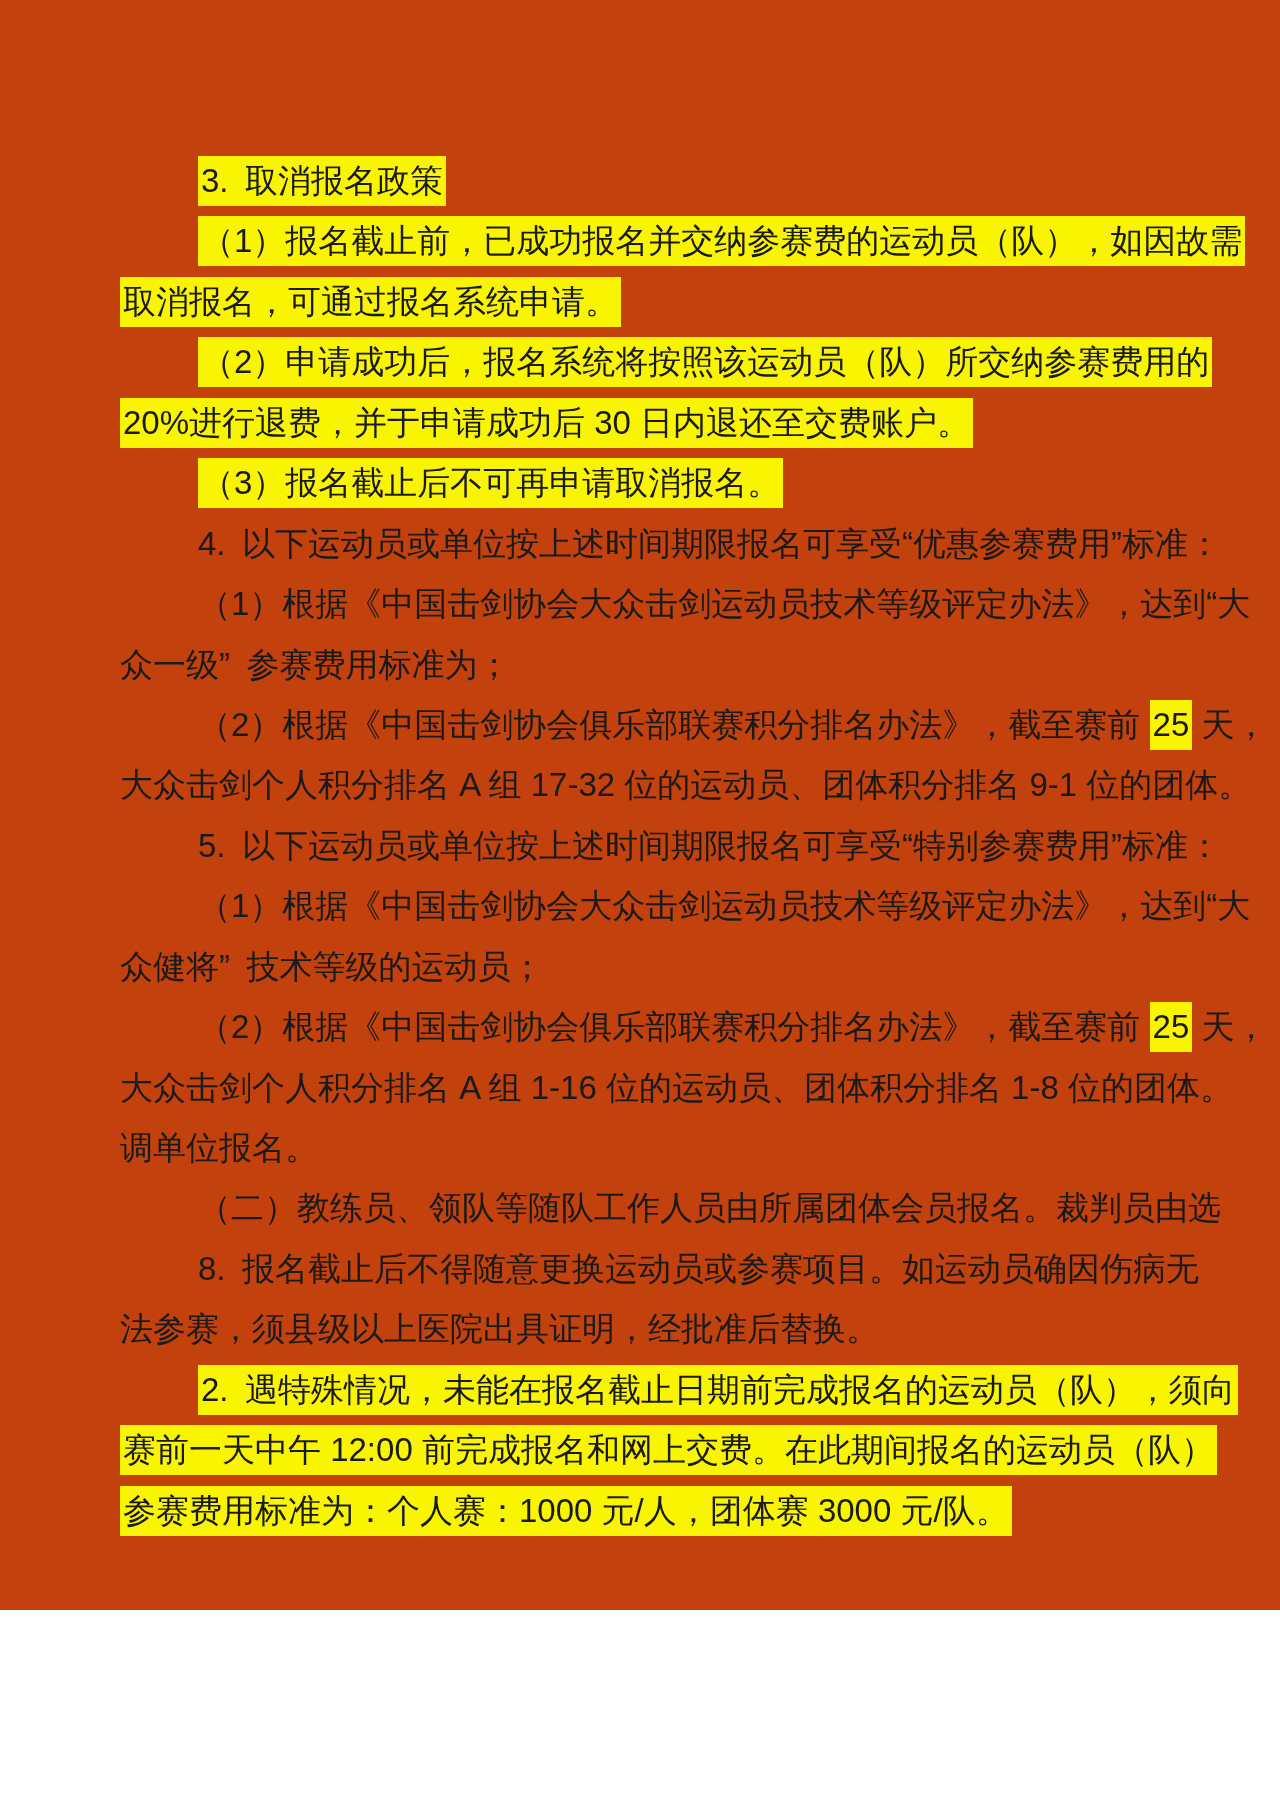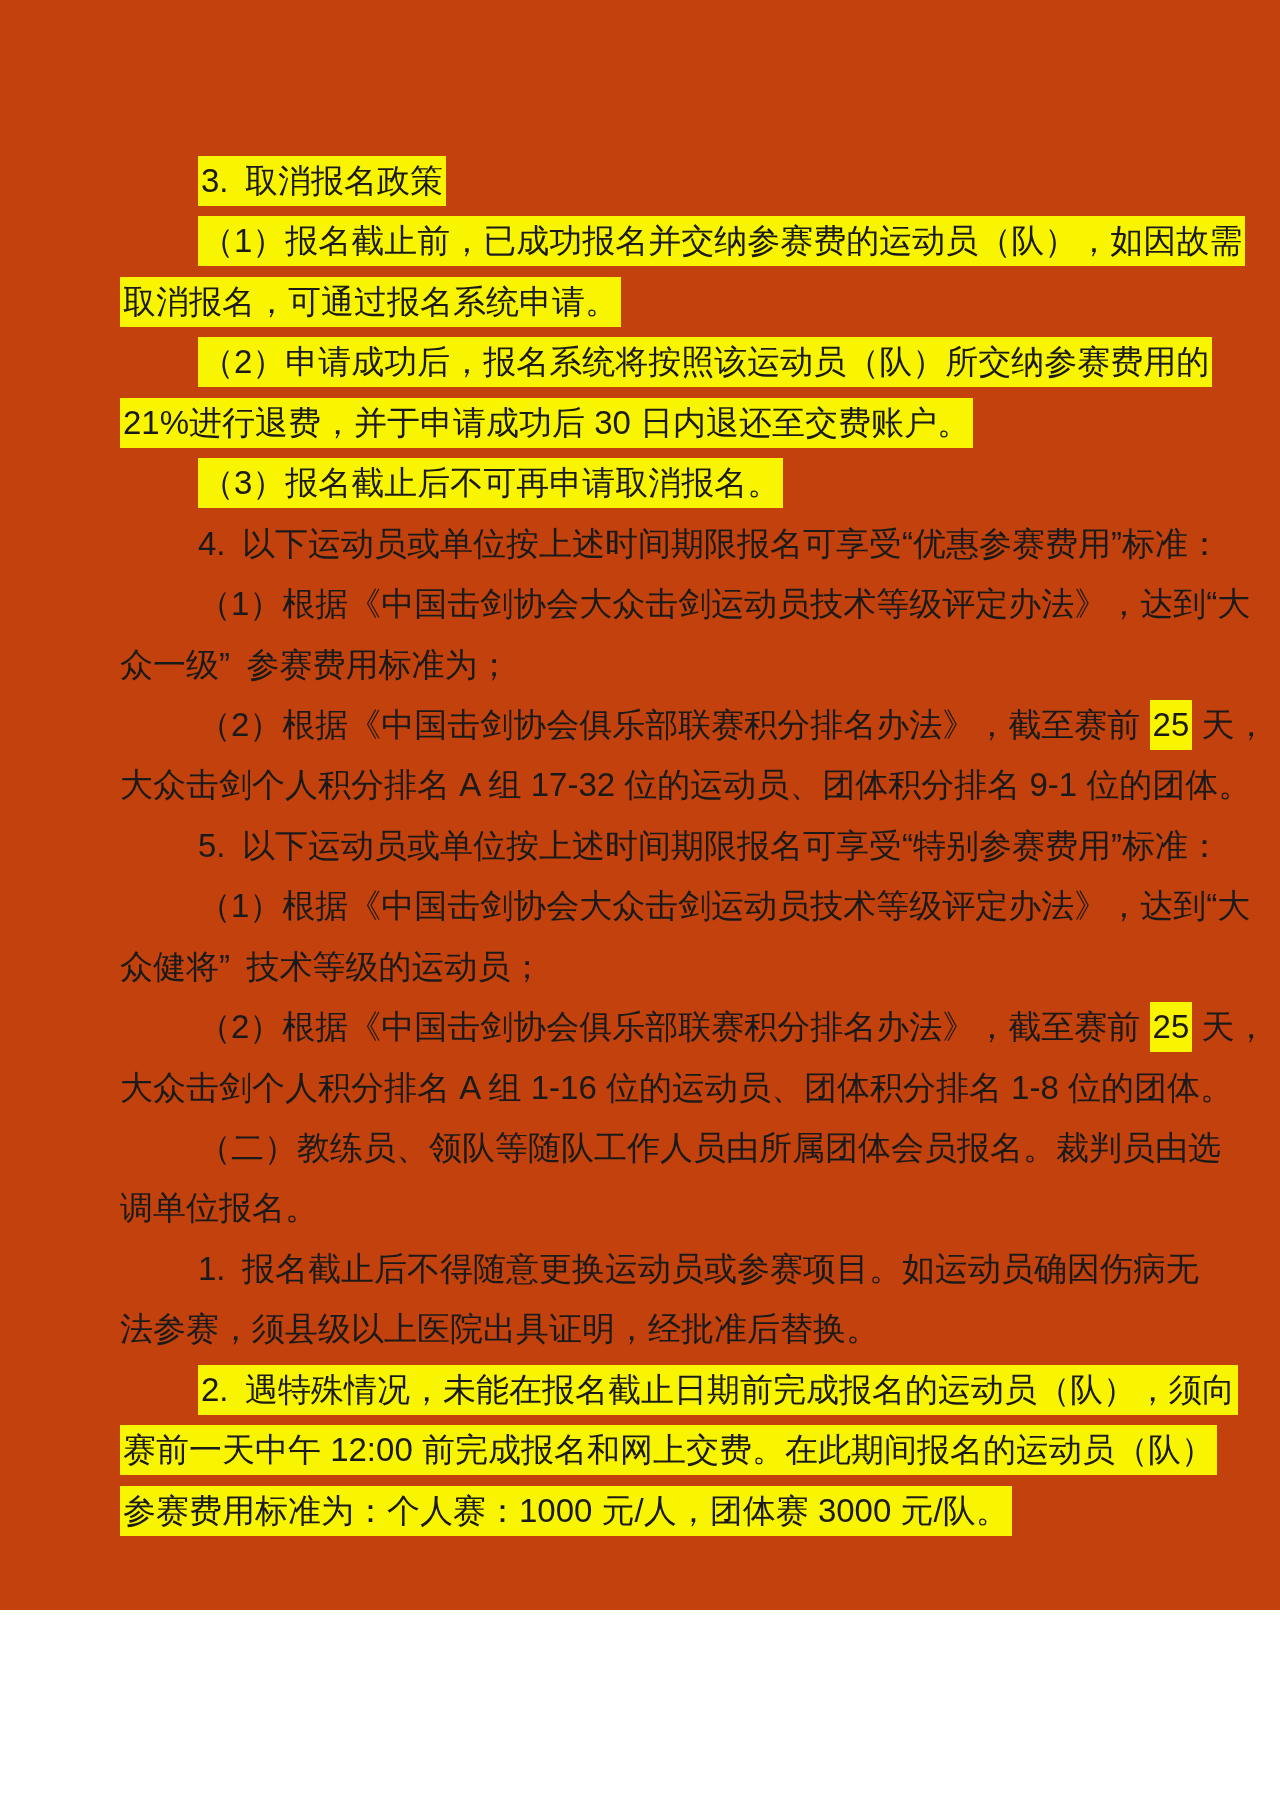--- a/index.html
+++ b/index.html
@@ -57,34 +57,34 @@
 </style>
 </head>
 <body style="background: rgb(255, 255, 255);">
 
 <div class="page">
   <div class="doc-body" id="doc-body">
       <div class="line ind"><span class="seg hl">3. 取消报名政策</span></div>
       <div class="line ind just"><span class="seg hl">（1）报名截止前，已成功报名并交纳参赛费的运动员（队），如因故需</span></div>
       <div class="line"><span class="seg hl">取消报名，可通过报名系统申请。</span></div>
       <div class="line ind just"><span class="seg hl">（2）申请成功后，报名系统将按照该运动员（队）所交纳参赛费用的</span></div>
-      <div class="line"><span class="seg hl">21%进行退费，并于申请成功后 30 日内退还至交费账户。</span></div>
+      <div class="line"><span class="seg hl">20%进行退费，并于申请成功后 30 日内退还至交费账户。</span></div>
       <div class="line ind"><span class="seg hl">（3）报名截止后不可再申请取消报名。</span></div>
       <div class="line ind just"><span class="seg">4. 以下运动员或单位按上述时间期限报名可享受“优惠参赛费用”标准：</span></div>
       <div class="line ind just"><span class="seg">（1）根据《中国击剑协会大众击剑运动员技术等级评定办法》，达到“大</span></div>
       <div class="line"><span class="seg">众一级” 参赛费用标准为；</span></div>
       <div class="line ind just"><span class="seg">（2）根据《中国击剑协会俱乐部联赛积分排名办法》，截至赛前 </span><span class="seg hl">25</span><span class="seg"> 天，</span></div>
       <div class="line just"><span class="seg">大众击剑个人积分排名 A 组 17-32 位的运动员、团体积分排名 9-1 位的团体。</span></div>
       <div class="line ind just"><span class="seg">5. 以下运动员或单位按上述时间期限报名可享受“特别参赛费用”标准：</span></div>
       <div class="line ind just"><span class="seg">（1）根据《中国击剑协会大众击剑运动员技术等级评定办法》，达到“大</span></div>
       <div class="line"><span class="seg">众健将” 技术等级的运动员；</span></div>
       <div class="line ind just"><span class="seg">（2）根据《中国击剑协会俱乐部联赛积分排名办法》，截至赛前 </span><span class="seg hl">25</span><span class="seg"> 天，</span></div>
       <div class="line just"><span class="seg">大众击剑个人积分排名 A 组 1-16 位的运动员、团体积分排名 1-8 位的团体。</span></div>
+      <div class="line"><span class="seg">调单位报名。</span></div>
       <div class="line ind just"><span class="seg">（二）教练员、领队等随队工作人员由所属团体会员报名。裁判员由选</span></div>
-      <div class="line"><span class="seg">调单位报名。</span></div>
-      <div class="line ind just"><span class="seg">1. 报名截止后不得随意更换运动员或参赛项目。如运动员确因伤病无</span></div>
+      <div class="line ind just"><span class="seg">8. 报名截止后不得随意更换运动员或参赛项目。如运动员确因伤病无</span></div>
       <div class="line"><span class="seg">法参赛，须县级以上医院出具证明，经批准后替换。</span></div>
       <div class="line ind just"><span class="seg hl">2. 遇特殊情况，未能在报名截止日期前完成报名的运动员（队），须向</span></div>
       <div class="line just"><span class="seg hl">赛前一天中午 12:00 前完成报名和网上交费。在此期间报名的运动员（队）</span></div>
       <div class="line"><span class="seg hl">参赛费用标准为：个人赛：1000 元/人，团体赛 3000 元/队。</span></div>
     </div>
   <div class="pageno">- 12 -</div>
 </div>
 
 </body></html>

